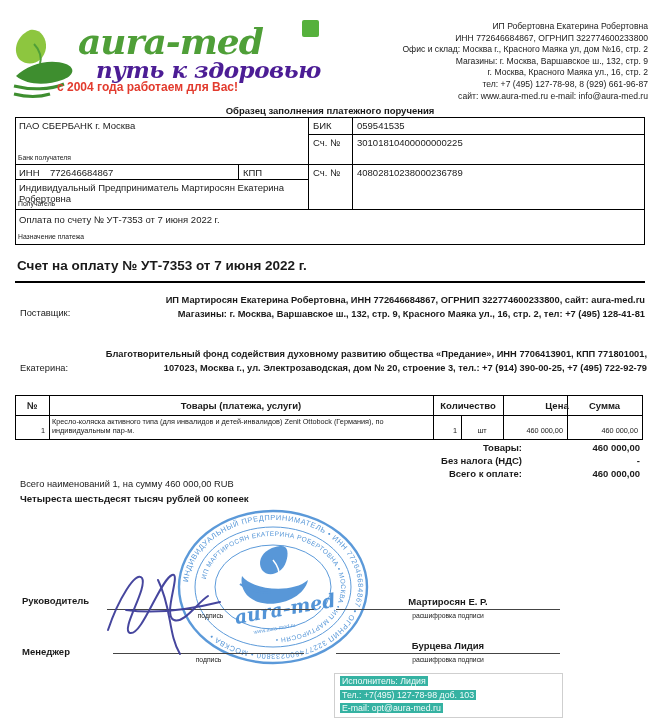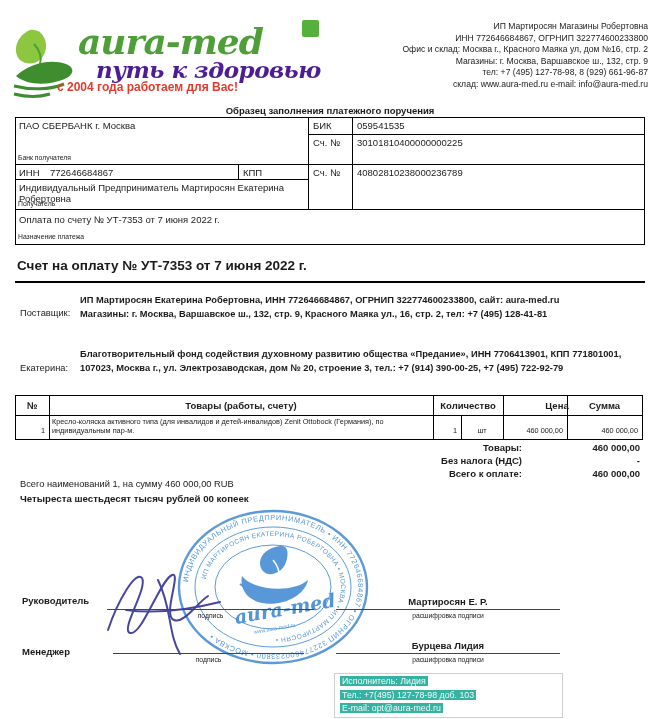--- a/index.html
+++ b/index.html
@@ -13,21 +13,21 @@
   .vline{position:absolute;background:#000;width:1px;}
   .rt{text-align:right;}
   .ct{text-align:center;}
   .company{font-size:8.6px;line-height:11.6px;text-align:right;}
   .logo-brand{font-family:"DejaVu Serif",serif;font-style:italic;font-weight:bold;
               font-size:36px;color:#4f9f38;letter-spacing:-1px;}
   .logo-sub{font-family:"DejaVu Serif",serif;font-style:italic;font-weight:bold;
             font-size:23px;color:#4c1d95;letter-spacing:-0.5px;}
   .logo-red{font-size:12px;font-weight:bold;color:#e23b2e;}
   .invoice-title{font-size:13.5px;font-weight:bold;}
-  .sup{font-size:9.3px;line-height:13.5px;font-weight:bold;}
+  .sup{font-size:9.3px;line-height:13.5px;font-weight:bold;text-align:right;}
   .lbl{font-size:9.3px;}
   .goods{font-size:7.3px;line-height:9px;}
   .tot{font-size:9.5px;font-weight:bold;}
   .footer-box{position:absolute;left:334px;top:661px;width:227px;height:43px;
               border:1px solid #cfcfcf;}
   .fline{font-size:8.8px;line-height:13.5px;padding-left:5px;white-space:nowrap;}
   .fline span{background:#35b2a2;color:#f2fbfa;padding:0 2px;}
   .greensq{position:absolute;left:302px;top:8px;width:17px;height:17px;
            background:#56b13c;border-radius:2px;}
   .stamp-wrap{position:absolute;left:176px;top:496px;width:194px;height:158px;}
@@ -44,26 +44,27 @@
     <path d="M6,52 C18,40 40,34 56,40 C66,44 64,52 52,56 C38,61 18,62 6,52 Z" fill="#3e8e2f"></path>
     <path d="M4,62 C20,66 40,66 54,60" stroke="#3e8e2f" stroke-width="3" fill="none"></path>
     <path d="M4,70 C16,73 30,73 40,70" stroke="#3e8e2f" stroke-width="3" fill="none"></path>
   </svg>
   <div class="abs logo-brand" style="left:78px;top:8px">aura-med</div>
   <div class="abs logo-sub" style="left:96px;top:44px">путь к здоровью</div>
   <div class="abs logo-red" style="left:57px;top:68px">с 2004 года работаем для Вас!</div>
   <div class="greensq"></div>
 
   <div class="abs company" style="left:300px;top:9px;width:348px">
-    <div>ИП Мартиросян Магазины Робертовна</div>
+    <div>ИП Робертовна Екатерина Робертовна</div>
     <div>ИНН 772646684867, ОГРНИП 322774600233800</div>
     <div>Офис и склад: Москва г., Красного Маяка ул, дом №16, стр. 2</div>
     <div>Магазины: г. Москва, Варшавское ш., 132, стр. 9</div>
+    <div>г. Москва, Красного Маяка ул., 16, стр. 2</div>
     <div>тел: +7 (495) 127-78-98, 8 (929) 661-96-87</div>
-    <div>склад: www.aura-med.ru   e-mail: info@aura-med.ru</div>
+    <div>сайт: www.aura-med.ru   e-mail: info@aura-med.ru</div>
   </div>
 
   <div class="abs t b ct" style="left:0;top:93px;width:660px">Образец заполнения платежного поручения</div>
 
   <div class="hline" style="left:15px;top:105px;width:630px"></div>
   <div class="hline" style="left:308px;top:122px;width:337px"></div>
   <div class="hline" style="left:15px;top:152px;width:630px"></div>
   <div class="hline" style="left:15px;top:167px;width:293px"></div>
   <div class="hline" style="left:15px;top:197px;width:630px"></div>
   <div class="hline" style="left:15px;top:232px;width:630px"></div>
@@ -106,21 +107,21 @@
   <div class="hline" style="left:15px;top:427px;width:628px"></div>
   <div class="vline" style="left:15px;top:383px;height:44px"></div>
   <div class="vline" style="left:49px;top:383px;height:44px"></div>
   <div class="vline" style="left:433px;top:383px;height:44px"></div>
   <div class="vline" style="left:461px;top:403px;height:24px"></div>
   <div class="vline" style="left:503px;top:383px;height:44px"></div>
   <div class="vline" style="left:567px;top:383px;height:44px"></div>
   <div class="vline" style="left:642px;top:383px;height:44px"></div>
 
   <div class="abs t b ct" style="left:15px;top:388px;width:34px">№</div>
-  <div class="abs t b ct" style="left:49px;top:388px;width:384px">Товары (работы, счету)</div>
+  <div class="abs t b ct" style="left:49px;top:388px;width:384px">Товары (платежа, услуги)</div>
   <div class="abs t b ct" style="left:433px;top:388px;width:70px">Количество</div>
   <div class="abs t b ct" style="left:525px;top:388px;width:64px">Цена</div>
   <div class="abs t b ct" style="left:567px;top:388px;width:75px">Сумма</div>
 
   <div class="abs goods rt" style="left:17px;top:414px;width:28px">1</div>
   <div class="abs goods" style="left:52px;top:405px;width:378px">Кресло-коляска активного типа (для инвалидов и детей-инвалидов) Zenit Ottobock (Германия), по индивидуальным пар-м.</div>
   <div class="abs goods rt" style="left:433px;top:414px;width:24px">1</div>
   <div class="abs goods ct" style="left:461px;top:414px;width:42px">шт</div>
   <div class="abs goods rt" style="left:503px;top:414px;width:60px">460 000,00</div>
   <div class="abs goods rt" style="left:567px;top:414px;width:71px">460 000,00</div>

